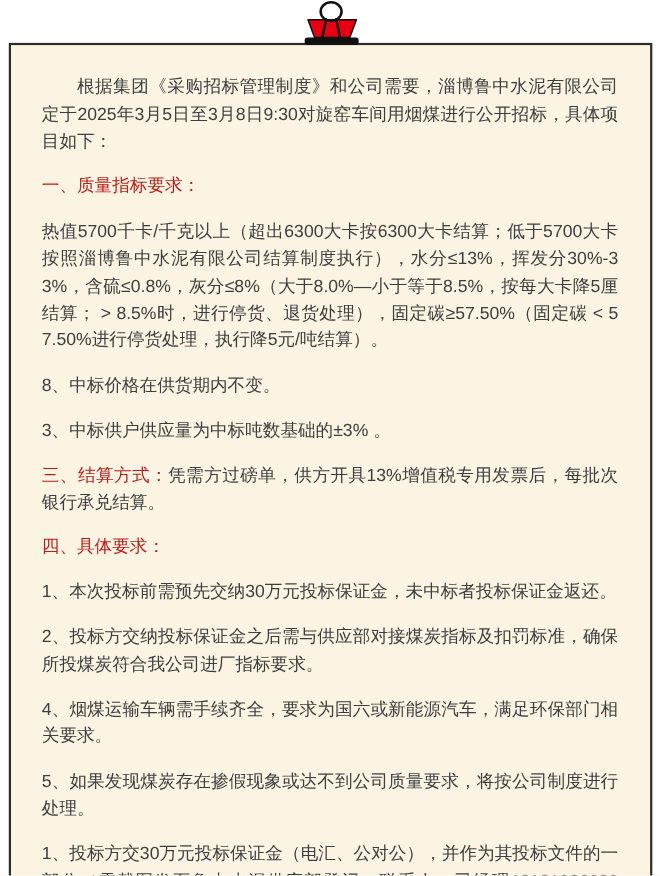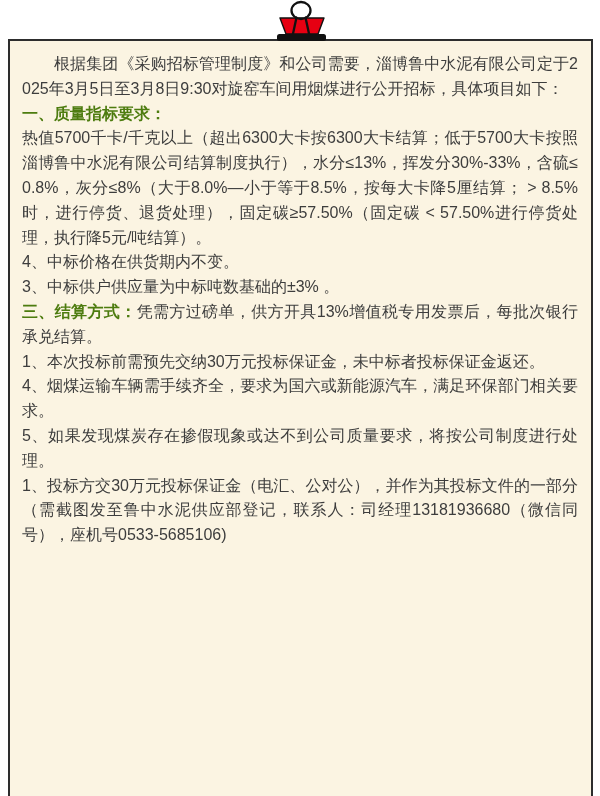--- a/index.html
+++ b/index.html
@@ -34,29 +34,29 @@
     z-index: 1;
   }
   .doc-body {
     padding: 11px 13px 0 12px;
     color: var(--doc-text, #3d3d3d);
     font-size: 16px;
     line-height: 24.8px;
     text-align: justify;
   }
   .doc-body p {
-    margin: 0;
+    margin: 16px;
     word-break: break-all;
   }
   .doc-body p.indent {
     text-indent: 2em;
   }
   .seg-b {
-    font-weight: 700;
-    color: #4d7c0f;
+    font-weight: 400;
+    color: #b91c1c;
   }
   .seg-u {
     text-decoration: underline;
     text-underline-offset: 4px;
   }
 </style>
 </head>
 <body>
 
 <div class="clip-wrap">
@@ -72,21 +72,23 @@
 
     <rect id="clip-base" x="14" y="34" width="49" height="7" rx="2.5" fill="#111111"></rect>
   </svg>
 </div>
 
 <div class="doc">
   <div class="doc-body" id="doc-body">
       <p class="indent"><span>根据集团《采购招标管理制度》和公司需要，淄博鲁中水泥有限公司定于2025年3月5日至3月8日9:30对旋窑车间用烟煤进行公开招标，具体项目如下：</span></p>
       <p><span class="seg-b">一、质量指标要求：</span></p>
       <p><span>热值5700千卡/千克以上（超出6300大卡按6300大卡结算；低于5700大卡按照淄博鲁中水泥有限公司结算制度执行），水分≤13%，挥发分30%-33%，含硫≤0.8%，灰分≤8%（大于8.0%—小于等于8.5%，按每大卡降5厘结算； &gt; 8.5%时，进行停货、退货处理），固定碳≥57.50%（固定碳 &lt; 57.50%进行停货处理，执行降5元/吨结算）。</span></p>
-      <p><span>4、中标价格在供货期内不变。</span></p>
+      <p><span>8、中标价格在供货期内不变。</span></p>
       <p><span>3、中标供户供应量为中标吨数基础的±3% 。</span></p>
       <p><span class="seg-b">三、结算方式：</span><span>凭需方过磅单，供方开具13%增值税专用发票后，每批次银行承兑结算。</span></p>
+      <p><span class="seg-b">四、具体要求：</span></p>
       <p><span>1、本次投标前需预先交纳30万元投标保证金，未中标者投标保证金返还。</span></p>
+      <p><span>2、投标方交纳投标保证金之后需与供应部对接煤炭指标及扣罚标准，确保所投煤炭符合我公司进厂指标要求。</span></p>
       <p><span>4、烟煤运输车辆需手续齐全，要求为国六或新能源汽车，满足环保部门相关要求。</span></p>
       <p><span>5、如果发现煤炭存在掺假现象或达不到公司质量要求，将按公司制度进行处理。</span></p>
       <p><span>1、投标方交30万元投标保证金（电汇、公对公），并作为其投标文件的一部分（需截图发至鲁中水泥供应部登记，联系人：司经理13181936680（微信同号），座机号0533-5685106)</span></p>
     </div>
 </div>
 
 </body></html>

